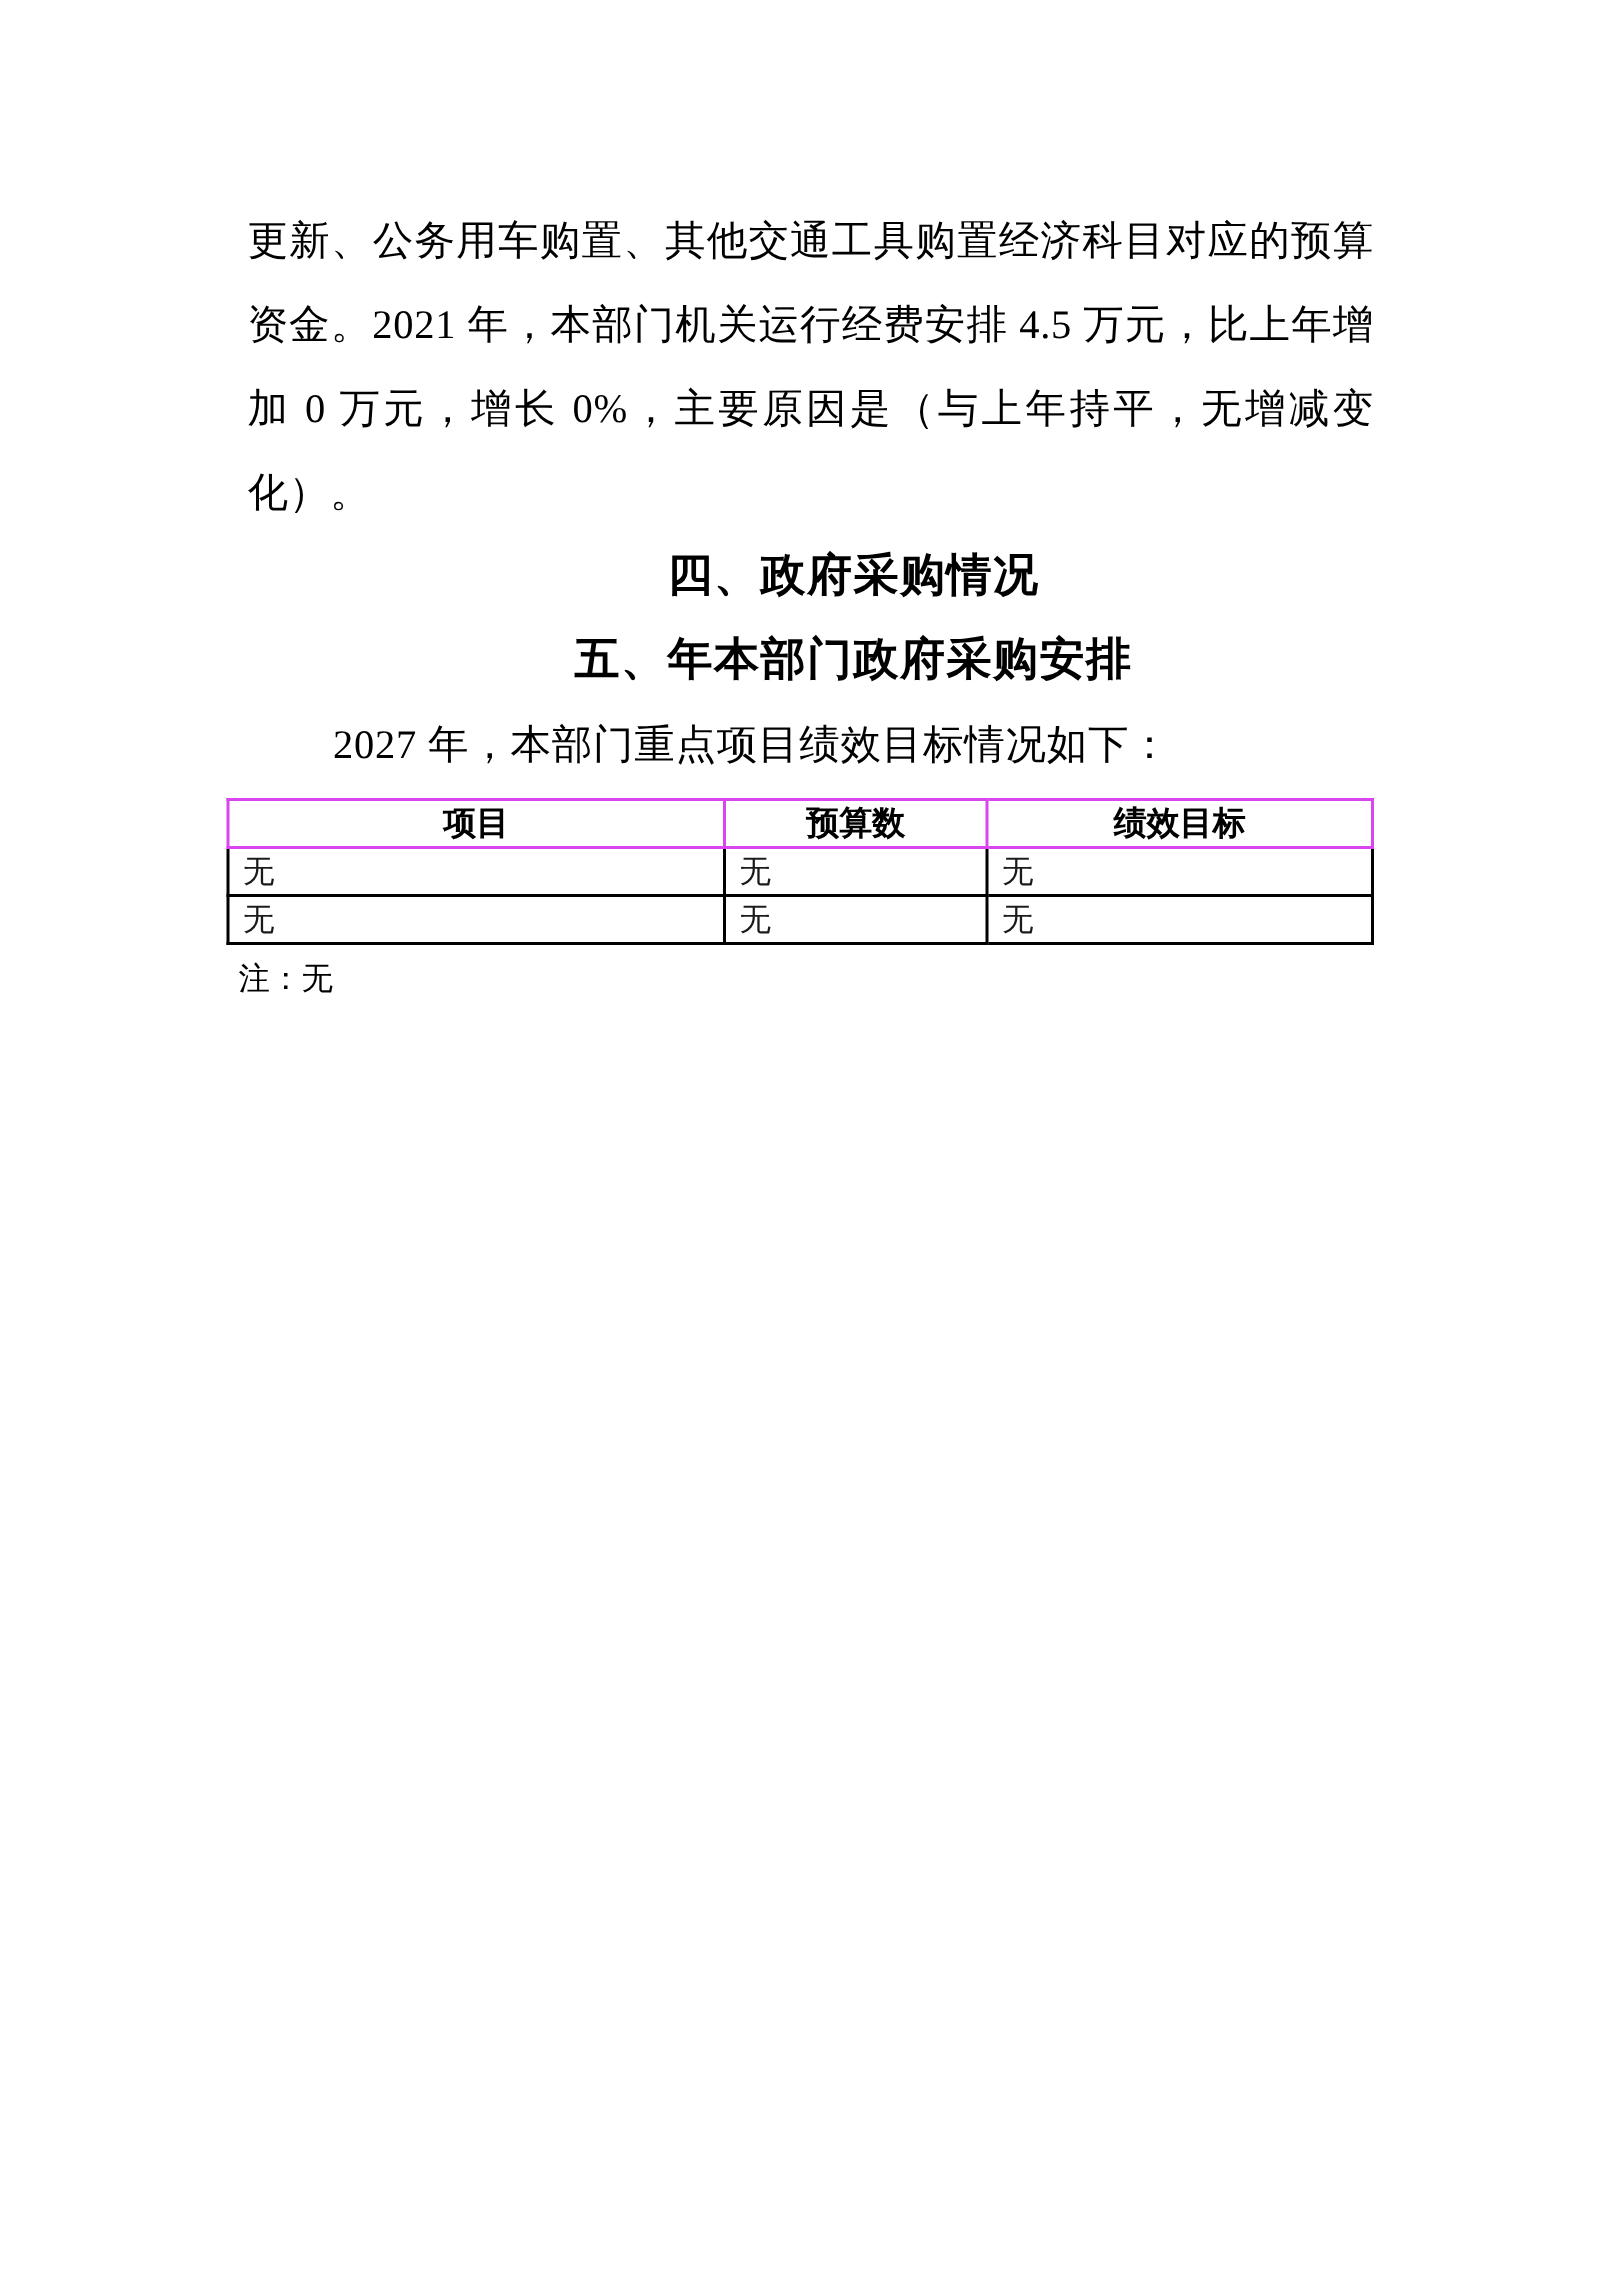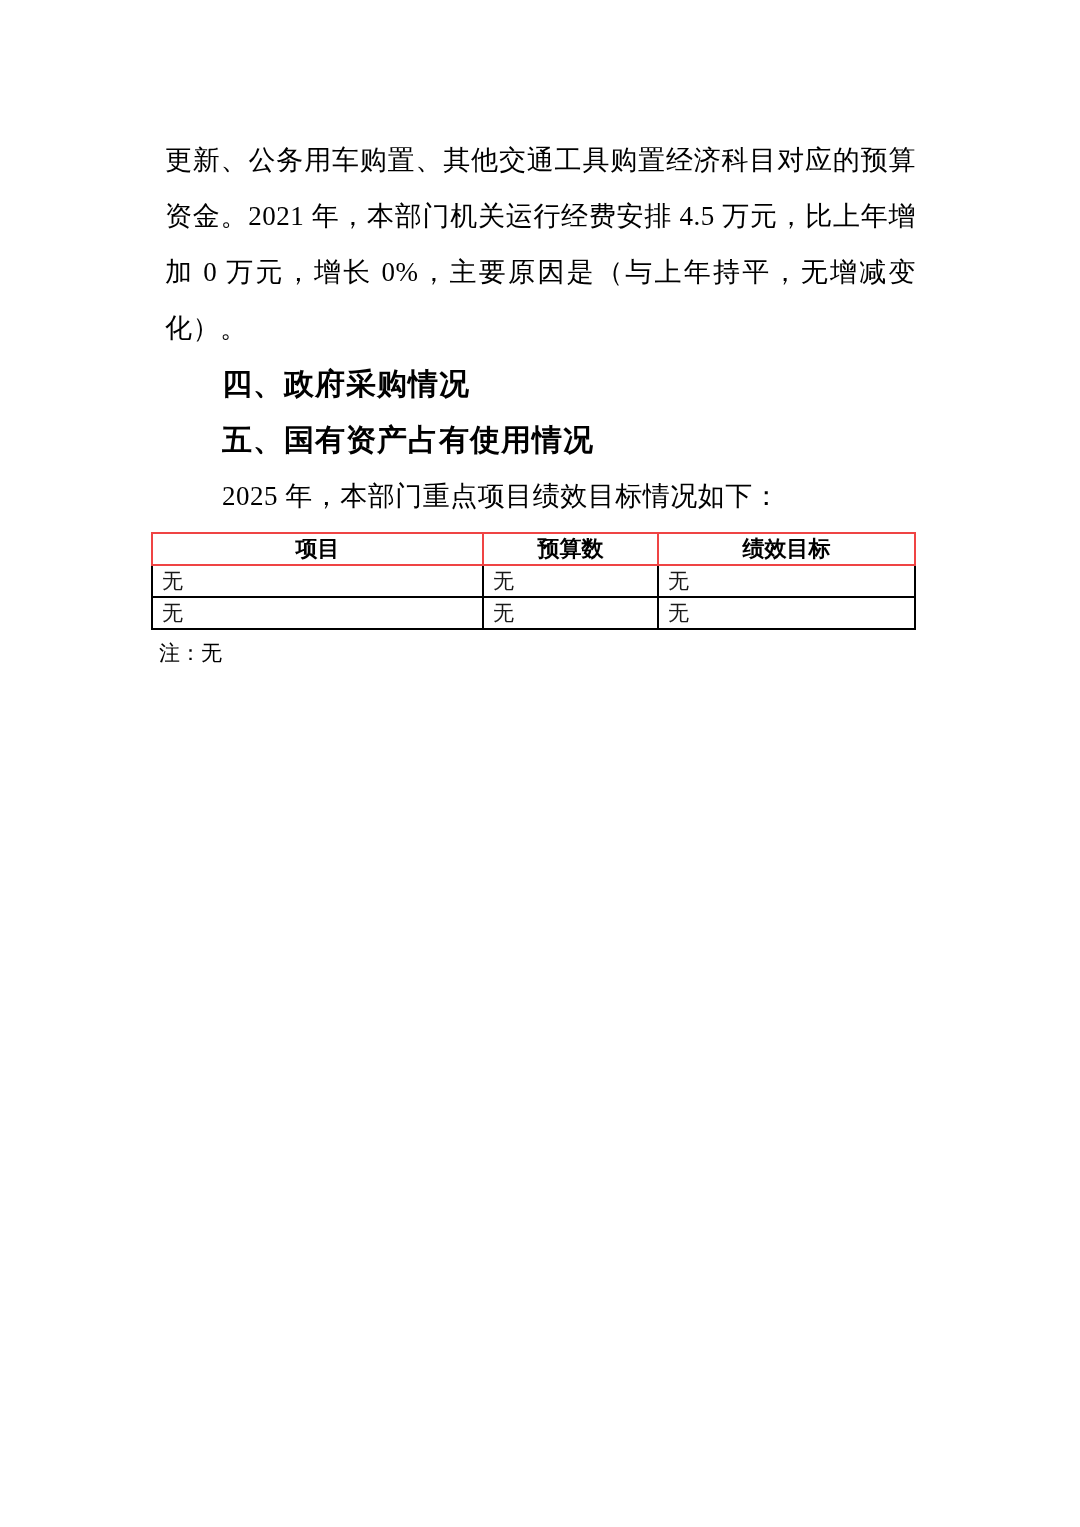--- a/index.html
+++ b/index.html
@@ -31,30 +31,31 @@
 
   .sec-heading {
     font-family: "Liberation Sans", "DejaVu Sans", sans-serif;
     font-size: 30px;
     font-weight: bold;
     line-height: 56px;
     margin: 0;
     text-indent: 57px;
     color: #000000;
     letter-spacing: 1px;
+    text-align: center;
   }
 
   .perf-table {
     table-layout: fixed;
     border-collapse: collapse;
     width: 763px;
     margin: 8px 0 0 -14px;
   }
   .perf-table th {
-    border: 2px solid #ef4444;
+    border: 2px solid #d946ef;
     font-family: "Liberation Sans", "DejaVu Sans", sans-serif;
     font-weight: bold;
     font-size: 22px;
     height: 30px;
     text-align: center;
     vertical-align: middle;
     padding: 0;
     color: #000000;
   }
   .perf-table td {
@@ -79,25 +80,25 @@
 </head>
 <body>
 
 <div class="page">
 
   <p class="body-para">更新、公务用车购置、其他交通工具购置经济科目对应的预算资金。2021 年，本部门机关运行经费安排 4.5 万元，比上年增加 0 万元，增长 0%，主要原因是（与上年持平，无增减变化）。</p>
 
   <h2 class="sec-heading">四、政府采购情况</h2>
 
 
-  <h2 class="sec-heading">五、国有资产占有使用情况</h2>
+  <h2 class="sec-heading">五、年本部门政府采购安排</h2>
 
 
 
-  <p class="body-para para-indent">2025 年，本部门重点项目绩效目标情况如下：</p>
+  <p class="body-para para-indent">2027 年，本部门重点项目绩效目标情况如下：</p>
 
   <table class="perf-table">
     <colgroup>
       <col style="width:331px">
       <col style="width:175px">
       <col style="width:257px">
     </colgroup>
     <thead>
       <tr>
         <th>项目</th>

